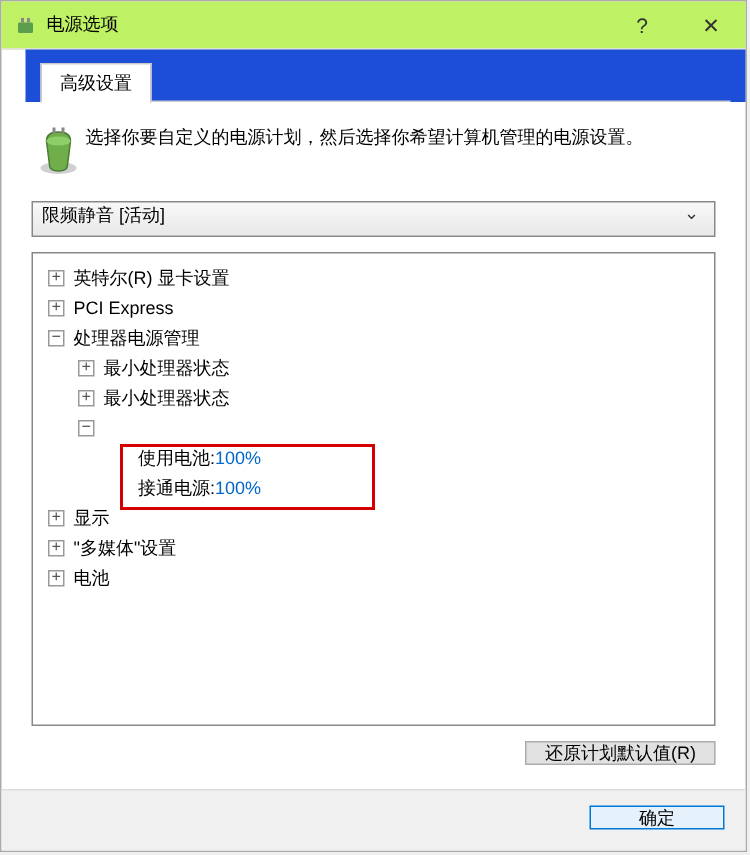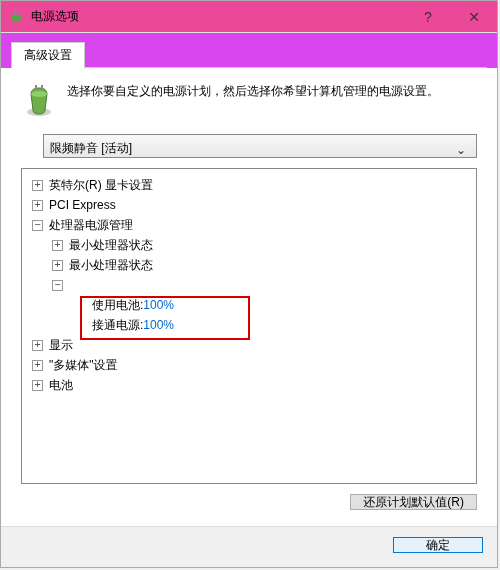--- a/index.html
+++ b/index.html
@@ -18,21 +18,21 @@
     background: #fff;
     border: 1px solid #aaa;
     display: flex;
     flex-direction: column;
   }
   .titlebar {
     height: 32px;
     display: flex;
     align-items: center;
     padding: 0 0 0 8px;
-    background: #ec4899;
+    background: #bef264;
     border-bottom: 1px solid #e0e0e0;
   }
   .titlebar .icon {
     width: 16px; height: 16px;
     margin-right: 6px;
     display: inline-flex;
     align-items: center;
   }
   .titlebar .title {
     flex: 1;
@@ -44,21 +44,22 @@
     height: 32px;
     display: flex;
     align-items: center;
     justify-content: center;
     font-size: 14px;
     color: #333;
     cursor: default;
   }
   .tabbar {
     padding: 8px 10px 0 10px;
-    background: #d946ef;
+    background: #1d4ed8;
+    margin-left: 16px;
   }
   .tab {
     display: inline-block;
     padding: 4px 12px;
     border: 1px solid #ccc;
     border-bottom: 1px solid #fff;
     background: #fff;
     position: relative;
     top: 1px;
     font-size: 12px;
@@ -68,42 +69,40 @@
     margin-top: -1px;
   }
   .content {
     flex: 1;
     padding: 14px 20px 10px 20px;
     display: flex;
     flex-direction: column;
   }
   .intro {
     display: flex;
-    gap: 10px;
     margin-bottom: 16px;
   }
   .intro .bigicon {
     width: 36px;
     height: 36px;
     flex: 0 0 36px;
   }
   .intro .text {
     font-size: 12px;
     color: #000;
     line-height: 1.5;
   }
   .combo {
     height: 24px;
     border: 1px solid #888;
     background: linear-gradient(#f8f8f8,#e8e8e8);
     display: flex;
-    align-items: flex-end;
+    align-items: flex-start;
     padding: 0 6px;
     margin-bottom: 10px;
-    margin-left: 22px;
   }
   .combo .ctext { flex: 1; font-size: 12px; }
   .combo .arrow {
     width: 18px;
     text-align: center;
     color: #333;
   }
   .tree {
     border: 1px solid #888;
     flex: 1;

